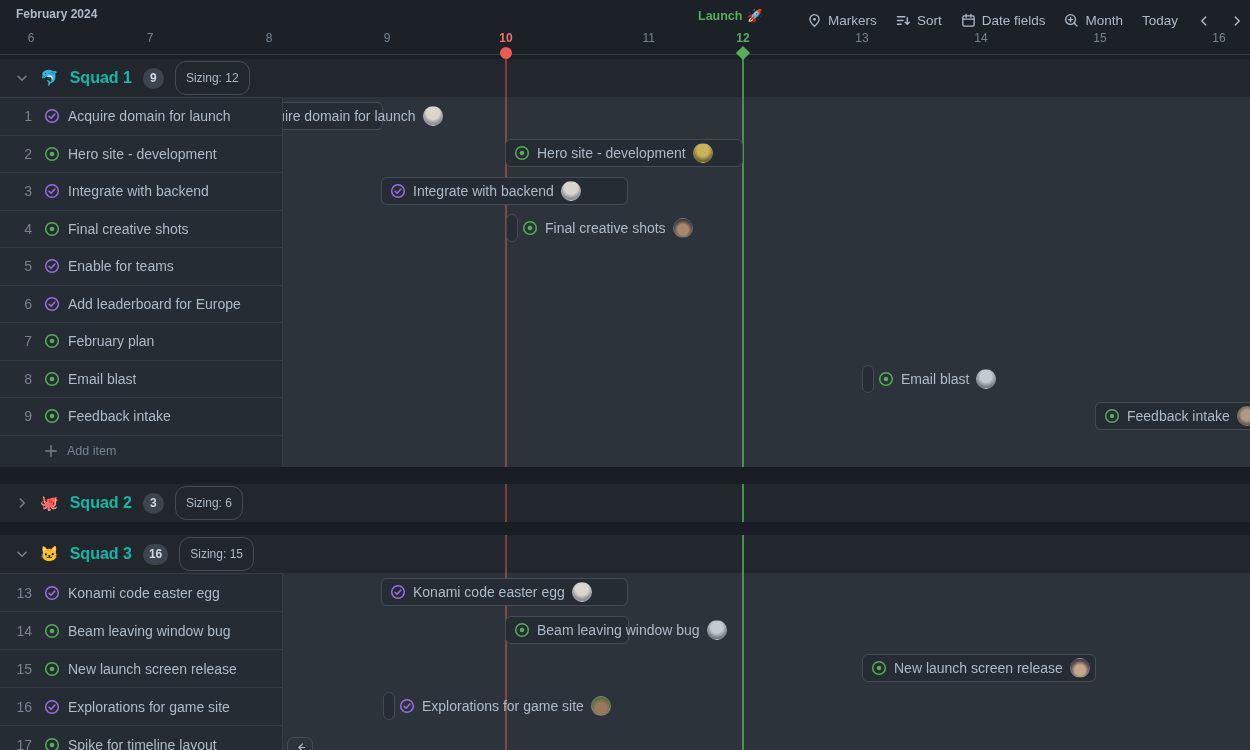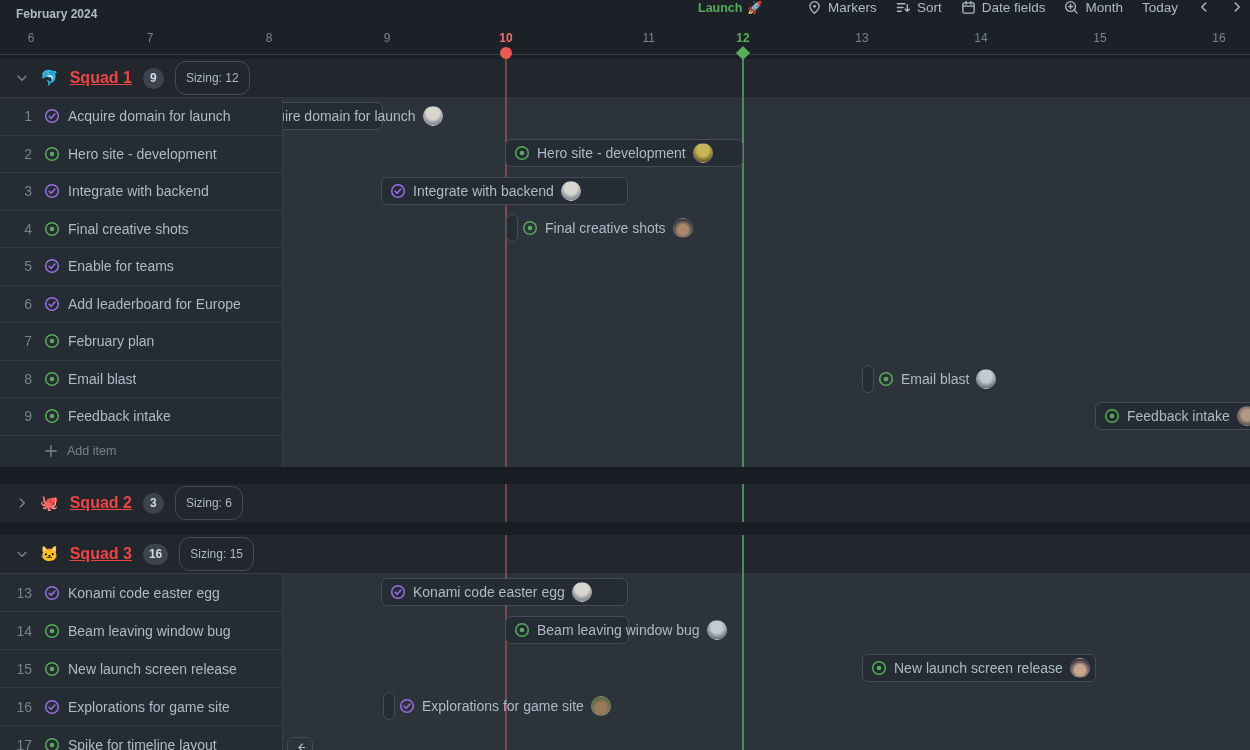--- a/index.html
+++ b/index.html
@@ -4,44 +4,44 @@
 <style>
   * { margin:0; padding:0; box-sizing:border-box; }
   body { background:#0e1116; font-family:"Liberation Sans", sans-serif; }
   .board { position:relative; width:1250px; height:750px; overflow:hidden;
            background:#1a1f26; color:#adbac7; }
 
   
   .tl-header { position:absolute; left:0; top:0; width:1250px; height:55px;
                background:#1c2128; border-bottom:1px solid #373e47; z-index:6; }
   .month-label { position:absolute; left:16px; top:7px; font-size:12px; font-weight:700; color:#adbac7; }
-  .launch-flag { position:absolute; left:698px; top:0; display:flex; gap:5px; align-items:center;
+  .launch-flag { position:absolute; left:698px; top:8px; display:flex; gap:5px; align-items:center;
                  font-size:12.5px; font-weight:700; color:#57ab5a; }
-  .toolbar { position:absolute; right:6px; top:0; height:28px; display:flex; align-items:flex-start; gap:19px; }
+  .toolbar { position:absolute; right:6px; top:0; height:28px; display:flex; align-items:flex-end; gap:19px; }
   .tb-item { display:flex; align-items:center; gap:6px; font-size:13.5px; color:#adbac7; cursor:pointer; }
   .tb-item svg { display:block; }
   .nav-btn { display:flex; align-items:center; color:#adbac7; cursor:pointer; }
   .days { position:absolute; left:0; top:27px; width:1250px; height:28px; }
   .day { position:absolute; top:4px; width:60px; text-align:center; font-size:12px; color:#768390; }
   .day.today { color:#f47067; font-weight:700; }
   .day.marker { color:#57ab5a; font-weight:700; }
   .dot-today { position:absolute; left:500px; top:47px; width:12px; height:12px; border-radius:50%;
                background:#ec5a52; z-index:7; }
   .dot-marker { position:absolute; left:738px; top:48px; width:10px; height:10px; background:#57ab5a;
                 transform:rotate(45deg); z-index:7; }
 
   
   .vline { position:absolute; top:55px; width:2px; height:695px; z-index:1; }
   .vline.red { left:505px; background:rgba(237,97,90,0.45); }
   .vline.green { left:742px; background:rgba(76,164,81,0.85); }
 
   
   .band { position:absolute; left:0; width:1250px; height:38px; background:#22272e; z-index:0;
           display:flex; align-items:center; gap:11px; padding-left:15px; cursor:pointer; }
-  .band .gname { font-size:16px; font-weight:700; color:#ef4444;text-decoration:underline; }
+  .band .gname { font-size:16px; font-weight:700; color:#14b8a6; }
   .band .gemoji { font-size:15px; }
   .band .count { display:inline-flex; align-items:center; justify-content:center; min-width:21px; height:21px;
                  padding:0 6px; border-radius:11px; background:#3d444d; font-size:12px; font-weight:700; color:#cdd9e5; }
   .band .sizing { display:inline-flex; align-items:center; height:34px; padding:0 10px; border-radius:11px;
                   border:1px solid #444c56; font-size:12px; color:#adbac7; }
   .rowsbg { position:absolute; left:0; width:1250px; background:#2d333b; z-index:0; }
 
   
   .bar { position:absolute; height:28px; border:1px solid #444c56; border-radius:6px; background:#262c34;
          display:flex; align-items:center; gap:7px; padding-left:8px; white-space:nowrap; z-index:2; cursor:pointer; }

